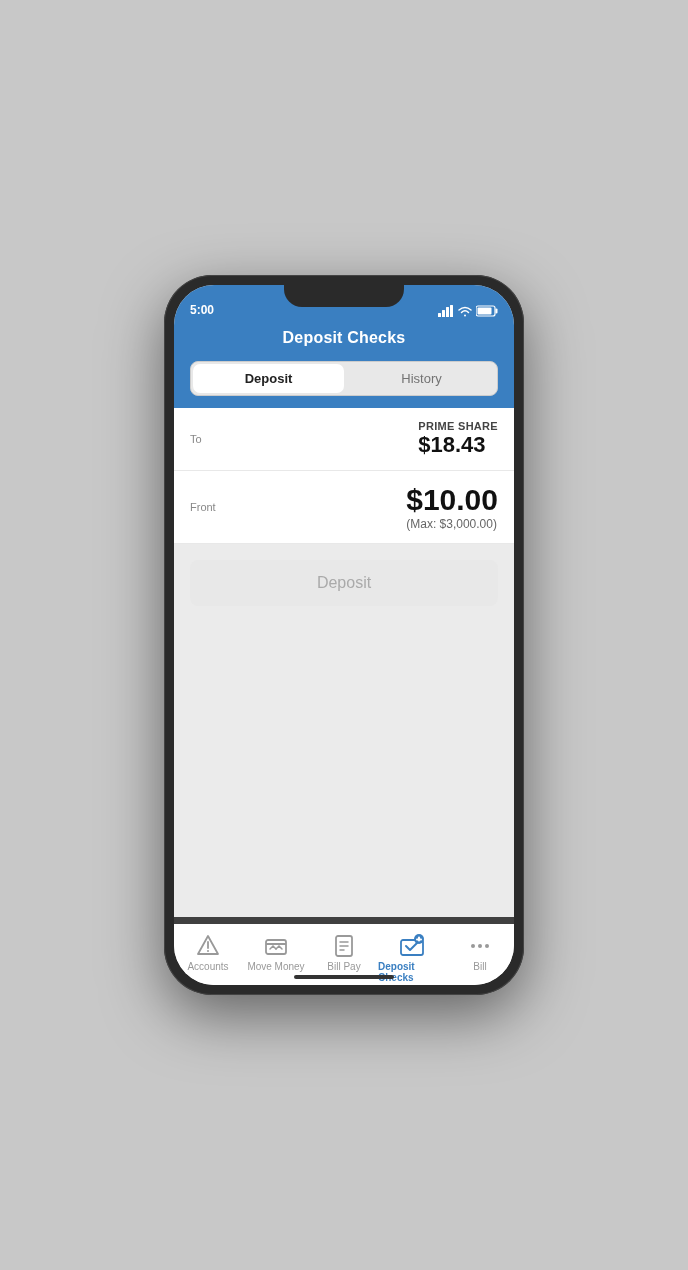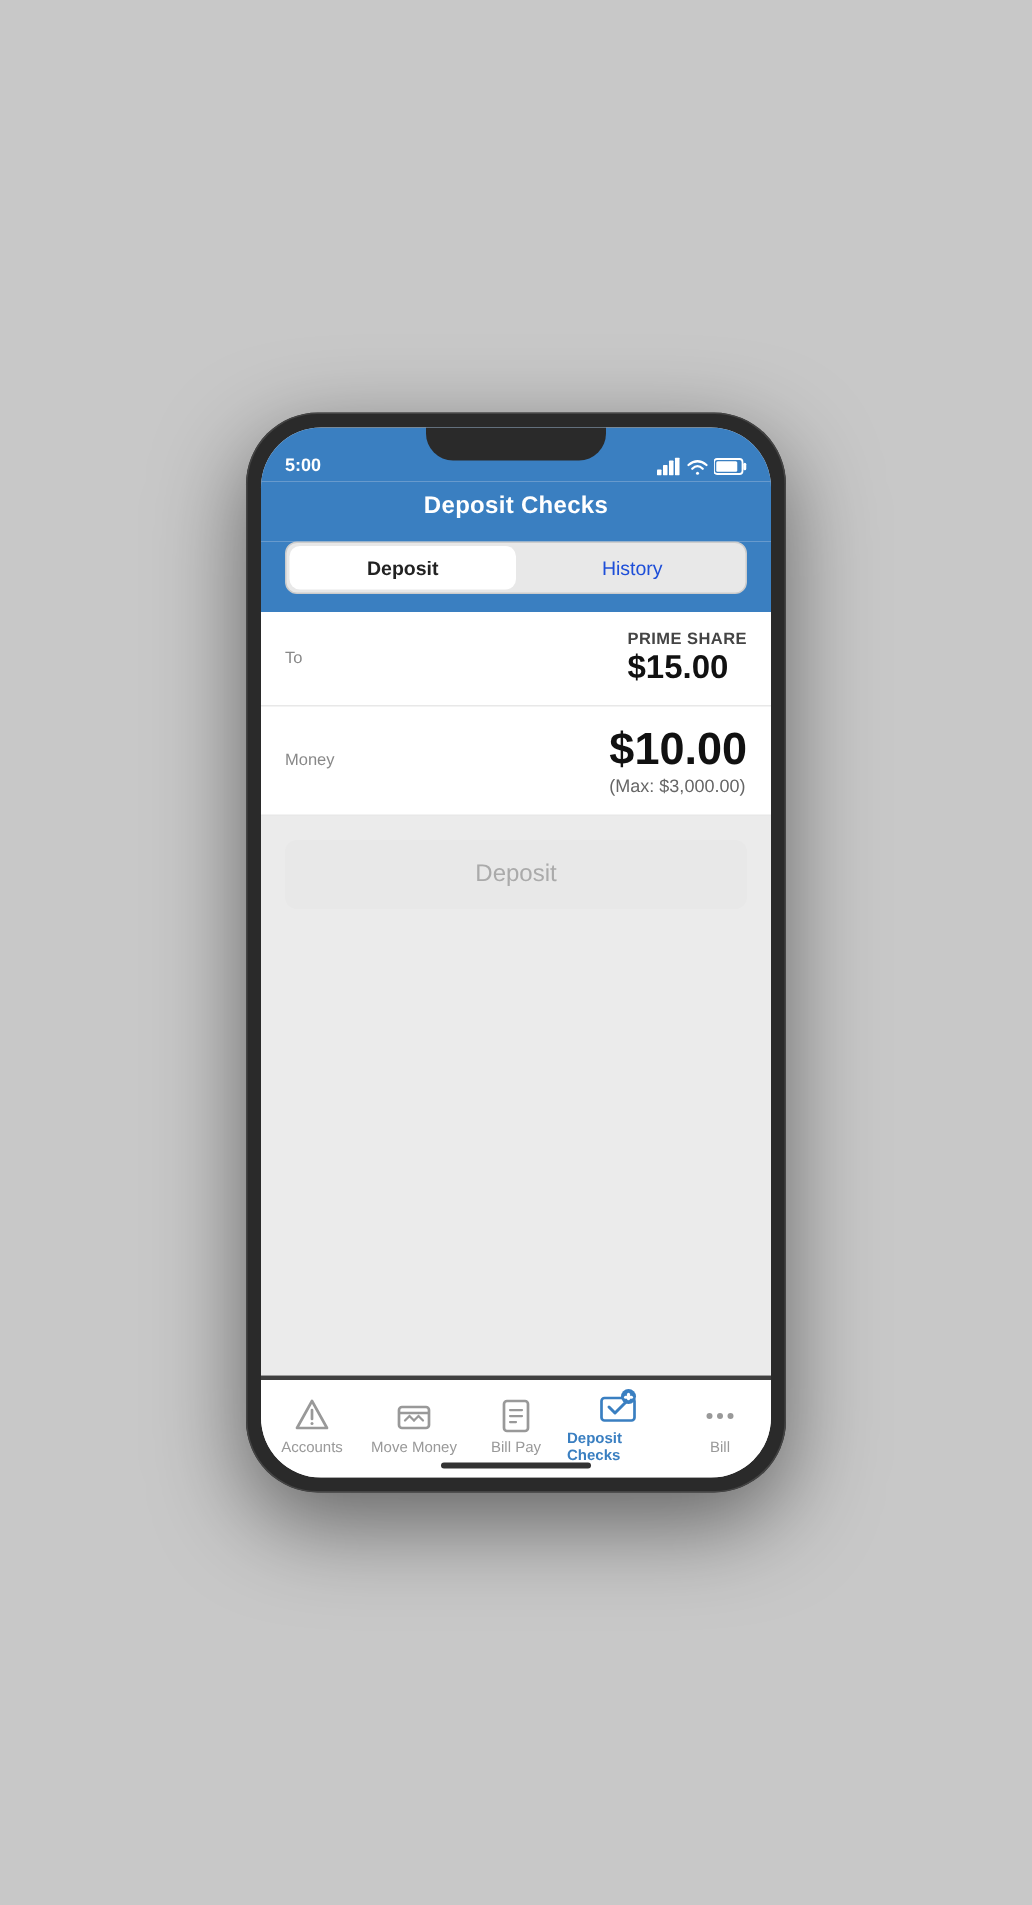--- a/index.html
+++ b/index.html
@@ -104,21 +104,21 @@
 
     .tab-btn {
       flex: 1;
       padding: 7px 0;
       text-align: center;
       font-size: 13px;
       font-weight: 500;
       border: none;
       cursor: pointer;
       background: transparent;
-      color: #1d4ed8;
+      color: #737373;
     }
 
     .tab-btn.active {
       background: white;
       color: #222;
       font-weight: 600;
       border-radius: 7px;
       margin: 2px;
     }
 
@@ -213,23 +213,22 @@
       border-radius: 8px;
       font-size: 16px;
       color: #aaa;
       cursor: pointer;
       text-align: center;
     }
 
     
     .bottom-nav {
       background: white;
-      border-top: 3px solid #404040;
-      display: flex;
-      align-items: center;
+      border-top: 7px solid #404040;
+      display: flex;
       padding: 6px 0 10px;
       height: 68px;
     }
 
     .nav-item {
       flex: 1;
       display: flex;
       flex-direction: column;
       align-items: center;
       gap: 3px;
@@ -313,26 +312,26 @@
     </div>
 
     <div class="content-area">
 
       <div class="form-section">
 
         <div class="form-row">
           <span class="form-label">To</span>
           <div class="form-value-right">
             <div class="account-label">PRIME SHARE</div>
-            <div class="account-balance">$15.00</div>
+            <div class="account-balance">$18.43</div>
           </div>
         </div>
 
         <div class="form-row">
-          <span class="form-label">Money</span>
+          <span class="form-label">Front</span>
           <div class="form-value-right">
             <div class="amount-value">$10.00</div>
             <div class="amount-max">(Max: $3,000.00)</div>
           </div>
         </div>
 
 
       </div>
 
       <div class="gray-area">

